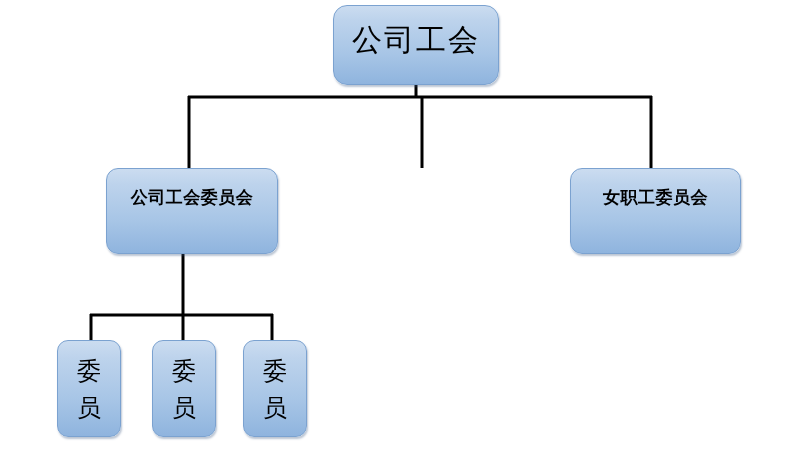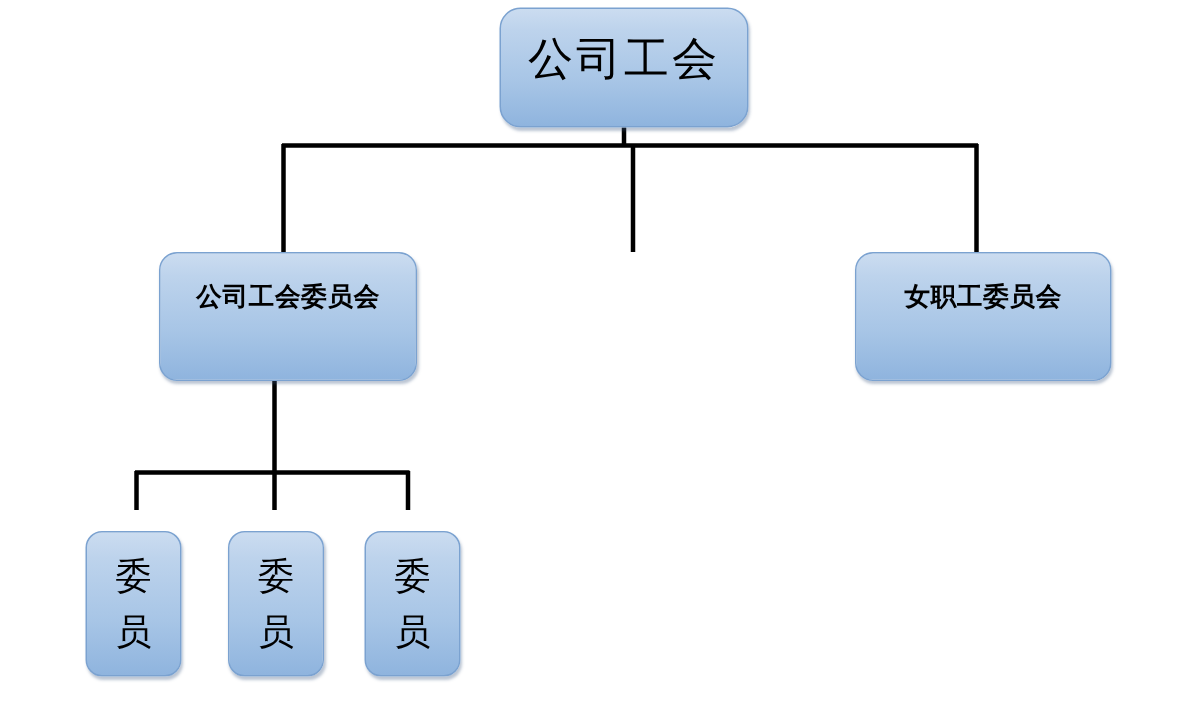--- a/index.html
+++ b/index.html
@@ -77,21 +77,20 @@
   #node-union-committee { left: 106px; width: 172px; }
   #node-women-committee { left: 340px; width: 169px; }
   #node-funds-committee { left: 570px; width: 171px; }
 
   
   .node--l3 {
     top: 340px;
     width: 64px;
     height: 97px;
     border-radius: 11px;
-    margin-top: 14px;
   }
   .node--l3 .node-label {
     display: block;
     padding-top: 12px;
     font-size: 24px;
     line-height: 1.55;
     
     width: 1em;
     margin: 0 auto;
     white-space: normal;

